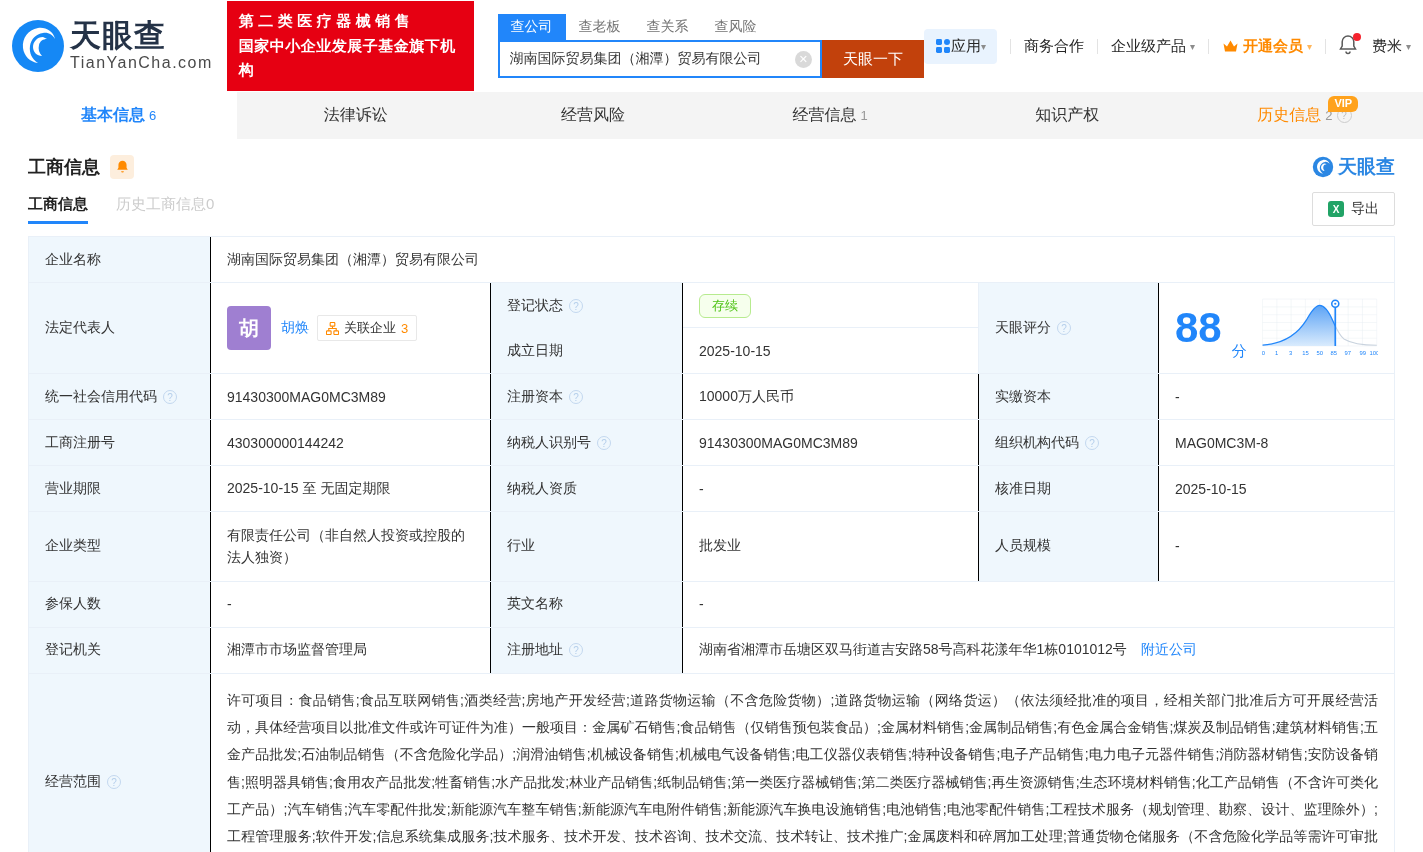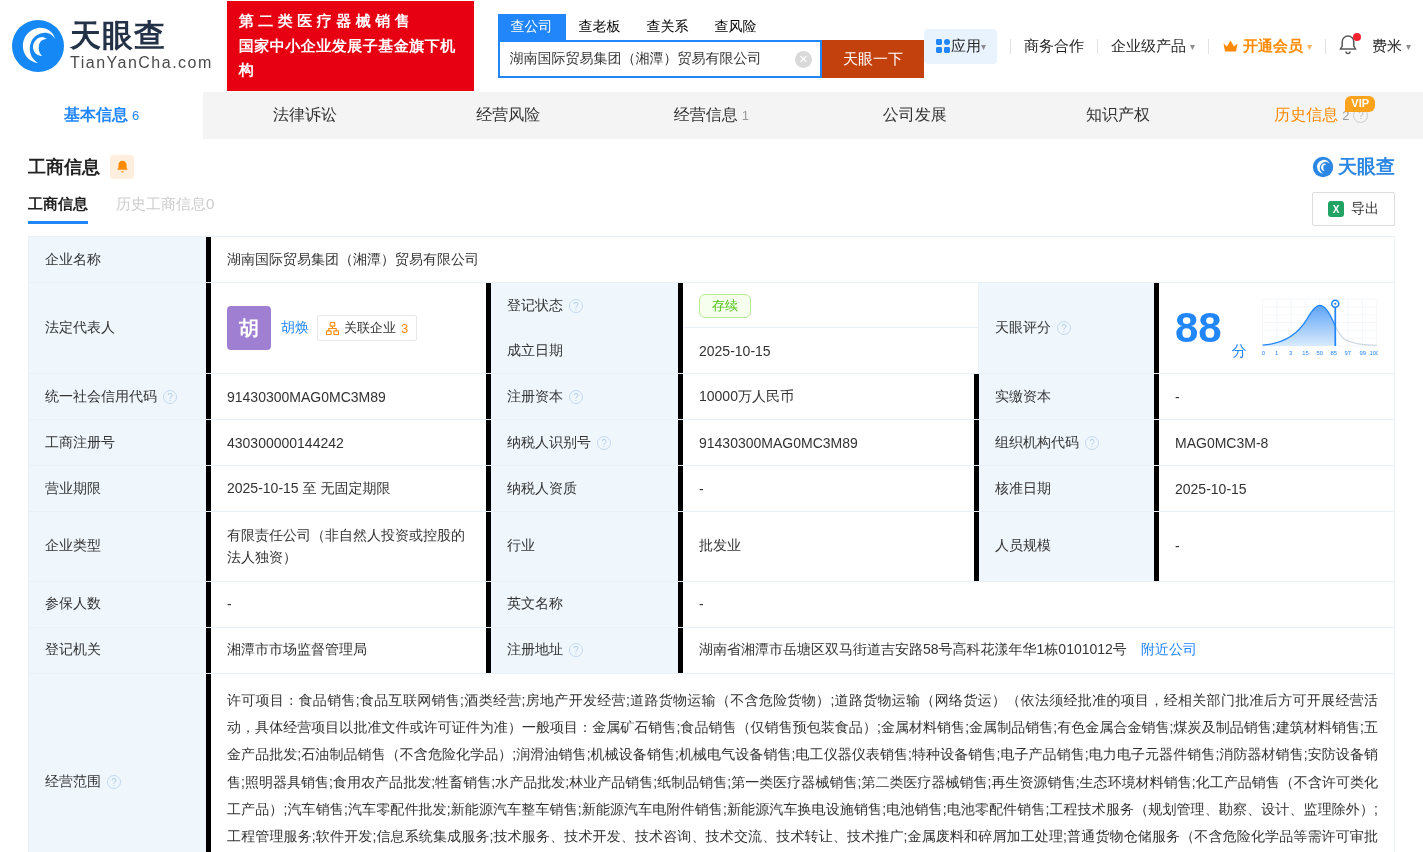--- a/index.html
+++ b/index.html
@@ -12,21 +12,21 @@
   .logo-icon { width:56px; height:56px; }
   .logo-text { margin-left:4px; }
   .logo-brand { font-size:31px; font-weight:bold; color:#243247; letter-spacing:1px; line-height:1; }
   .logo-domain { font-size:16px; color:#4a4a4a; letter-spacing:1.5px; margin-top:3px; }
   .slogan { margin-left:14px; background:#e60012; color:#fff; padding:8px 12px; font-weight:bold; font-size:15px; line-height:1.65; }
   .slogan-line1 { letter-spacing:4.5px; }
   .slogan-line2 { letter-spacing:0.5px; }
 
   .search-area { margin-left:24px; width:445px; }
   .search-tabs { display:flex; font-size:14px; }
-  .search-tab { padding:4px 13px; cursor:pointer; color:#000000; }
+  .search-tab { padding:4px 13px; cursor:pointer; color:#737373; }
   .search-tab.active { background:#2186fa; color:#fff; }
   .search-row { display:flex; }
   .search-input-wrap { flex:1; position:relative; border:2px solid #2186fa; height:38px; background:#fff; }
   .search-input-wrap input { border:0; outline:none; width:calc(100% - 34px); height:100%; padding:0 10px; font-size:14px; color:#333;
     font-family:"Liberation Sans","DejaVu Sans",sans-serif; }
   .clear-icon { position:absolute; right:8px; top:9px; width:17px; height:17px; border-radius:50%; background:#d9d9d9; color:#fff;
     font-size:11px; line-height:17px; text-align:center; cursor:pointer; }
   .search-btn { width:102px; height:38px; background:#c2410c; color:#fff; border:0; font-size:15px; cursor:pointer;
     font-family:Liberation Sans, sans-serif; }
 
@@ -66,21 +66,21 @@
   .export-btn { margin-left:auto; display:flex; align-items:center; gap:7px; border:1px solid #ddd; background:#fff;
     border-radius:2px; padding:7px 15px; font-size:14px; color:#333; cursor:pointer; font-family:"Liberation Sans","DejaVu Sans",sans-serif; }
   .xls-icon { width:16px; height:16px; background:#21a366; border-radius:3px; color:#fff; font-size:10px; font-weight:bold;
     display:flex; align-items:center; justify-content:center; }
 
   
   .info-table { margin:10px 28px 0; border:1px solid #e9f0f8; font-size:14px; }
   .t-row { display:grid; grid-template-columns:182px 280px 192px 296px 180px minmax(0,1fr); border-bottom:1px solid #e9f0f8; }
   .t-row:last-child { border-bottom:0; }
   .t-row.special { grid-template-columns:182px 280px 488px 180px minmax(0,1fr); }
-  .cell { padding:12px 16px; border-right:5px solid #000000; display:flex; align-items:center; min-height:45px; }
+  .cell { padding:12px 16px; border-right:1px solid #000000; display:flex; align-items:center; min-height:45px; }
   .cell:last-child { border-right:0; }
   .lab { background:#eff7fd; color:#333; }
   .q-icon { display:inline-block; width:14px; height:14px; border:1px solid #c3d8ef; color:#b5cfeb; border-radius:50%;
     font-size:10px; line-height:13px; text-align:center; margin-left:6px; flex:none; }
   .span5 { grid-column:span 5; }
   .span3 { grid-column:span 3; }
   .nested-mid { padding:0; border-right:1px solid #e9f0f8; display:block; }
   .mini-row { display:grid; grid-template-columns:192px 296px; height:45px; }
   .mini-row:first-child { border-bottom:1px solid #e9f0f8; }
   .mini-row .cell { height:100%; }
@@ -185,23 +185,20 @@
   </div>
   <div class="main-tab">
     <span>法律诉讼</span>
   </div>
   <div class="main-tab">
     <span>经营风险</span>
   </div>
   <div class="main-tab">
     <span>经营信息</span>
     <span class="tab-count">1</span>
-  </div>
-  <div class="main-tab">
-    <span>公司发展</span>
   </div>
   <div class="main-tab">
     <span>知识产权</span>
   </div>
   <div class="main-tab">
     <span class="vip-badge">VIP</span>
     <span style="color:#ff8a00">历史信息</span>
     <span class="tab-count">2</span>
     <span class="q-circle">?</span>
   </div>

